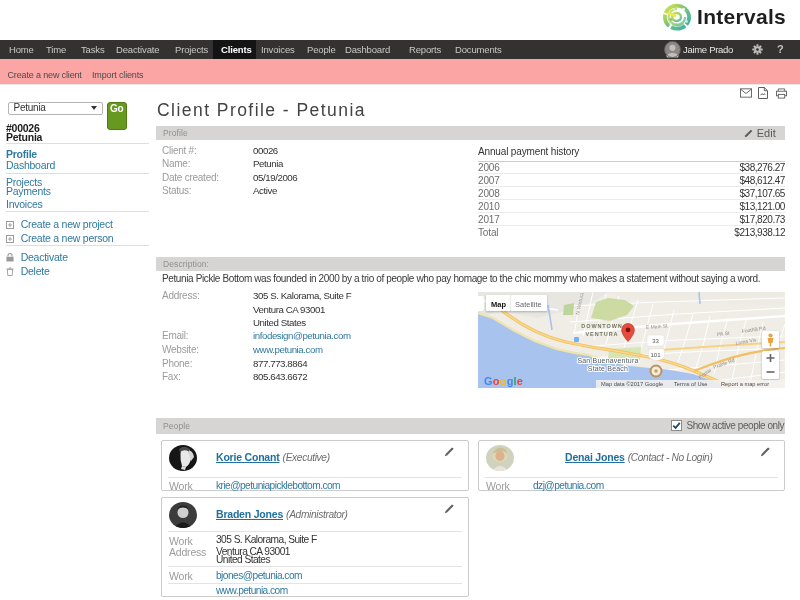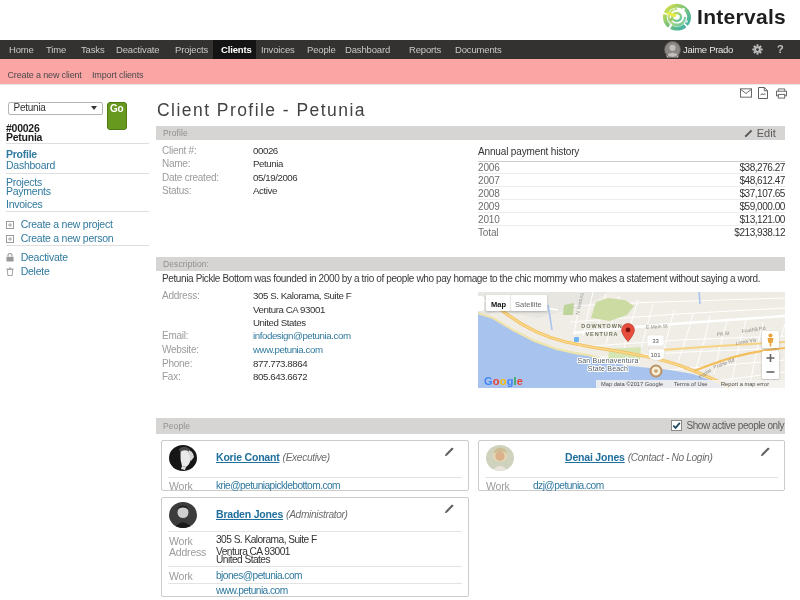--- a/index.html
+++ b/index.html
@@ -203,26 +203,26 @@
         </div>
       <div class="row">
           <span>2007</span>
           <b>$48,612.47</b>
         </div>
       <div class="row">
           <span>2008</span>
           <b>$37,107.65</b>
         </div>
       <div class="row">
-          <span>2009</span>
-          <b>$59,000.00</b>
-        </div>
-      <div class="row">
           <span>2010</span>
           <b>$13,121.00</b>
+        </div>
+      <div class="row">
+          <span>2017</span>
+          <b>$17,820.73</b>
         </div>
       <div class="row tot">
           <span>Total</span>
           <b>$213,938.12</b>
         </div>
     </div>
 
     <div class="bar" style="top:171.5px; height:14px; line-height:14px;">Description:</div>
     <div class="abs" style="left:5px; top:187.8px; width:624px; font-size:10px; letter-spacing:-0.38px; color:#3a3a3a; white-space:nowrap;">Petunia Pickle Bottom was founded in 2000 by a trio of people who pay homage to the chic mommy who makes a statement without saying a word.</div>
 

